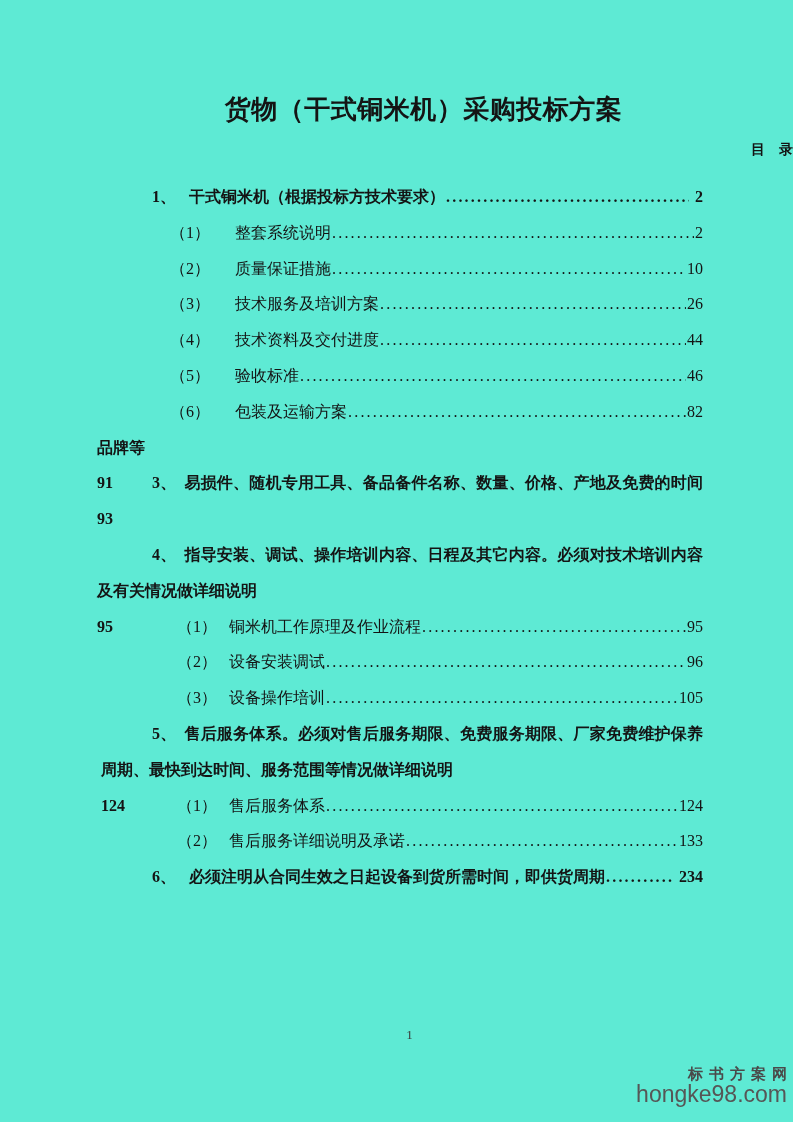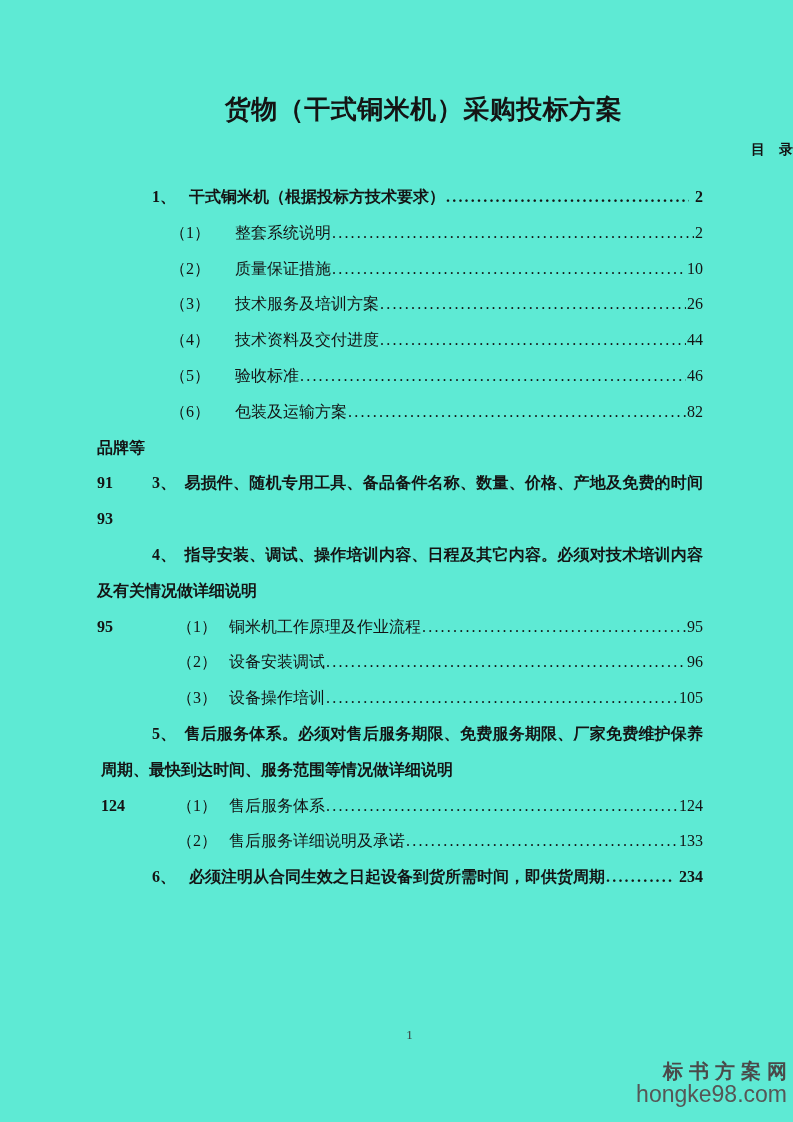--- a/index.html
+++ b/index.html
@@ -52,21 +52,21 @@
   .rb .num { width:52px; }
   .folio {
     position:absolute; top:1027px; left:13px; width:100%;
     text-align:center; font-size:13px; color:#3a3a3a;
   }
   .wm {
     position:absolute; right:6px; bottom:16px; text-align:right;
     font-family:"Liberation Sans","DejaVu Sans",sans-serif; line-height:1.05;
   }
   .wm-name {
-    display:block; font-size:20px; font-weight:bold; color:#4a4a4a;
+    display:block; font-size:15px; font-weight:bold; color:#4a4a4a;
     letter-spacing:6px; margin-right:-6px;
   }
   .wm-url { display:block; font-size:23px; font-weight:normal; color:#565656; }
 </style>
 </head>
 <body>
 
 <div class="page">
 
   <div class="doc-title">货物（干式铜米机）采购投标方案</div>

